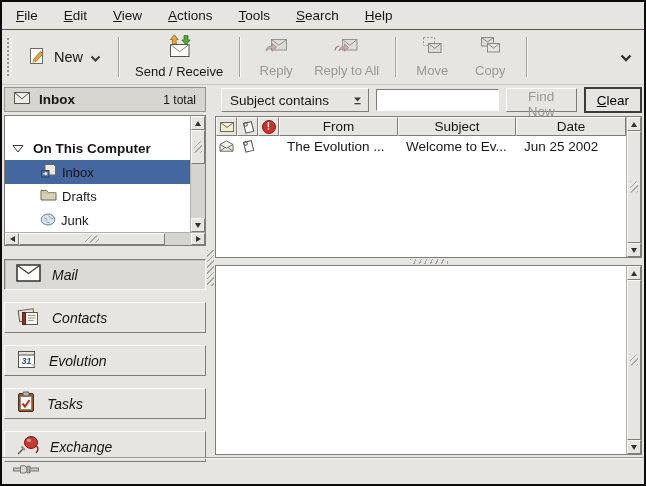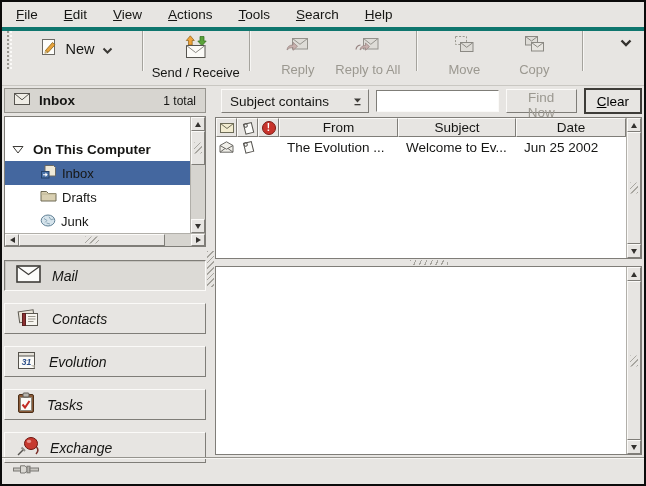--- a/index.html
+++ b/index.html
@@ -4,24 +4,24 @@
 <style>
   * { margin:0; padding:0; box-sizing:border-box; }
   html,body { background:#fff; }
   .window{
     width:646px;height:486px;border:2px solid #0b0b0b;background:#e7e5e2;
     display:flex;flex-direction:column;position:relative;
     font-family:"Liberation Sans",sans-serif;font-size:13px;color:#161614;overflow:hidden;
   }
   u{text-decoration:underline;}
   
-  .menubar{flex:0 0 28px;display:flex;align-items:center;padding-left:1px;border-bottom:4px solid #0f766e;}
+  .menubar{flex:0 0 28px;display:flex;align-items:center;padding-left:1px;border-bottom:1px solid #0f766e;}
   .menu-item{padding:5px 13px;font-size:13.5px;cursor:default;}
   
-  .toolbar{flex:0 0 52px;display:flex;align-items:flex-start;padding:0 4px 0 3px;border-bottom:1px solid #c9c7c2;gap:12px;}
+  .toolbar{flex:0 0 52px;display:flex;align-items:center;padding:0 4px 0 3px;border-bottom:1px solid #c9c7c2;}
   .tb-grip{width:5px;height:38px;margin:0 5px 0 2px;
     border-left:2px dotted #98968f;border-right:2px dotted #fbfaf8;}
   .btn-new{display:flex;align-items:center;gap:7px;padding:6px 10px;font-size:14.5px;}
   .tb-sep{width:1px;height:40px;background:#a5a39d;box-shadow:1px 0 0 #f7f6f4;margin:0 7px;}
   .tbtn{display:flex;flex-direction:column;align-items:center;justify-content:flex-end;
         min-width:58px;padding:3px 9px 5px;font-size:13px;gap:3px;}
   .tbtn .lbl{white-space:nowrap;}
   .disabled-txt{color:#9b9890;}
   .tb-spacer{flex:1;}
   .tb-overflow{padding:4px 6px;margin-right:2px;}

